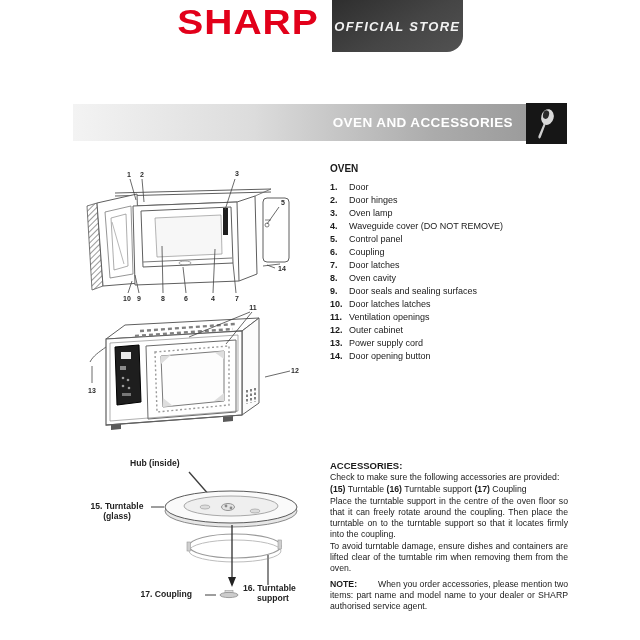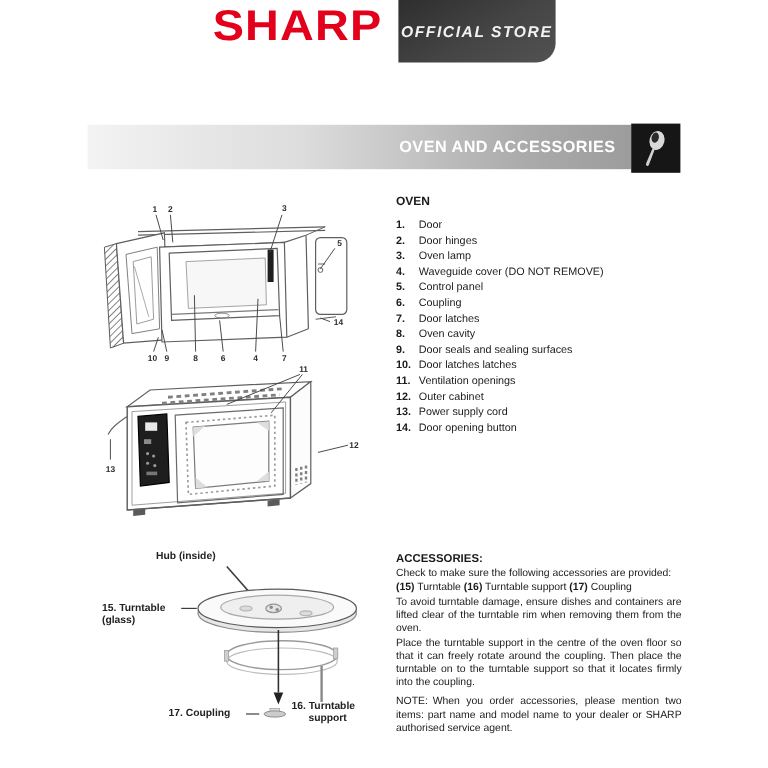--- a/index.html
+++ b/index.html
@@ -38,27 +38,27 @@
   .part-num{width:19px;font-weight:bold;flex:none;}
   .part-label{flex:1;}
 
   
   .accessories{position:absolute;left:257px;top:357px;width:238px;font-size:8.7px;line-height:11px;}
   .acc-heading{font-weight:bold;font-size:9.5px;margin:0 0 3px 0;}
   .accessories p{margin:0 0 1px 0;text-align:justify;}
   .acc-list{text-align:left !important;}
   .b{font-weight:bold;}
   .note-p{margin-top:5px !important;}
-  .note-lbl{font-weight:normal;margin-right:4px;}
+  .note-lbl{font-weight:bold;margin-right:21px;}
 
   
   .tt-wrap{position:absolute;left:12px;top:352px;width:240px;height:185px;}
   .tt-label{position:absolute;font-size:8.6px;font-weight:bold;line-height:10px;color:#222;}
   .lbl-hub{left:45px;top:3px;}
-  .lbl-15{left:0;top:46px;width:64px;text-align:left;}
+  .lbl-15{left:0;top:46px;width:64px;text-align:center;}
   .lbl-17{left:50px;top:134px;width:57px;text-align:right;}
   .lbl-16{left:158px;top:128px;}
   .lbl-16 .sub{display:block;padding-left:14px;}
 </style>
 </head>
 <body>
 
 <div class="canvas">
 
   <div class="store-header">
@@ -295,19 +295,19 @@
       <div class="tt-label lbl-16">
         <span>16. Turntable</span>
         <span class="sub">support</span>
       </div>
     </div>
 
     <div class="accessories">
       <p class="acc-heading">ACCESSORIES:</p>
       <p>Check to make sure the following accessories are provided:</p>
       <p class="acc-list"><span class="b">(15)</span><span> Turntable </span><span class="b">(16)</span><span> Turntable support </span><span class="b">(17)</span><span> Coupling</span></p>
+      <p>Place the turntable support in the centre of the oven floor so that it can freely rotate around the coupling. Then place the turntable on to the turntable support so that it locates firmly into the coupling.</p>
       <p>To avoid turntable damage, ensure dishes and containers are lifted clear of the turntable rim when removing them from the oven.</p>
-      <p>Place the turntable support in the centre of the oven floor so that it can freely rotate around the coupling. Then place the turntable on to the turntable support so that it locates firmly into the coupling.</p>
       <p class="note-p"><span class="note-lbl">NOTE:</span><span>When you order accessories, please mention two items: part name and model name to your dealer or SHARP authorised service agent.</span></p>
     </div>
 
   </div>
 </div>
 
 </body></html>

